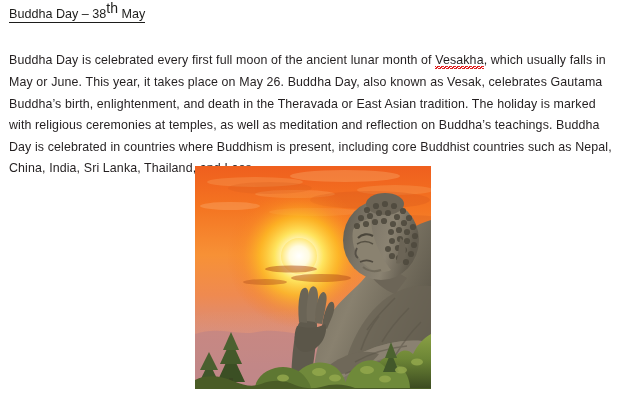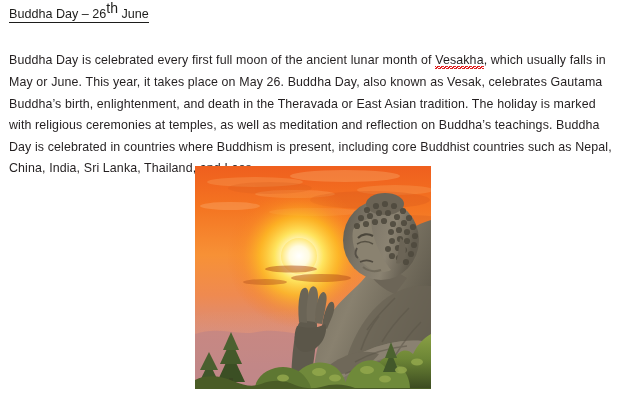--- a/index.html
+++ b/index.html
@@ -80,21 +80,21 @@
     height: 223px;
   }
 </style>
 </head>
 <body>
 
 <div class="page">
 
   <div class="doc-title">
     <span class="u">
-      <span>Buddha Day – 26</span><sup>th</sup><span> June</span>
+      <span>Buddha Day – 38</span><sup>th</sup><span> May</span>
     </span>
   </div>
 
   <p class="body-text"><span>Buddha Day is celebrated every first full moon of the ancient lunar month of </span><span class="misspelled">Vesakha</span><span>, which usually falls in May or June. This year, it takes place on May 26.  Buddha Day, also known as Vesak, celebrates Gautama Buddha’s birth, enlightenment, and death in the Theravada or East Asian tradition. The holiday is marked with religious ceremonies at temples, as well as meditation and reflection on Buddha’s teachings. Buddha Day is celebrated in countries where Buddhism is present, including core Buddhist countries such as Nepal, China, India, Sri Lanka, Thailand, and Laos.</span></p>
 
   <div class="photo-wrap">
     <svg viewBox="0 0 236 223" preserveAspectRatio="none">
       <defs>
         <linearGradient id="skyGrad" x1="0" y1="0" x2="0" y2="1">
           <stop offset="0%" stop-color="#ef5f1e"></stop>

